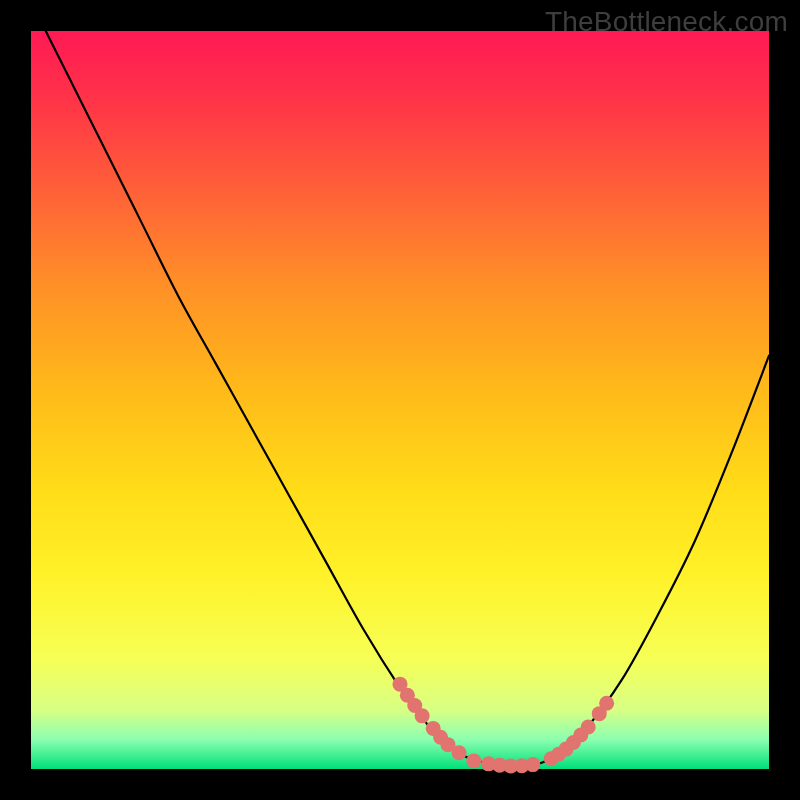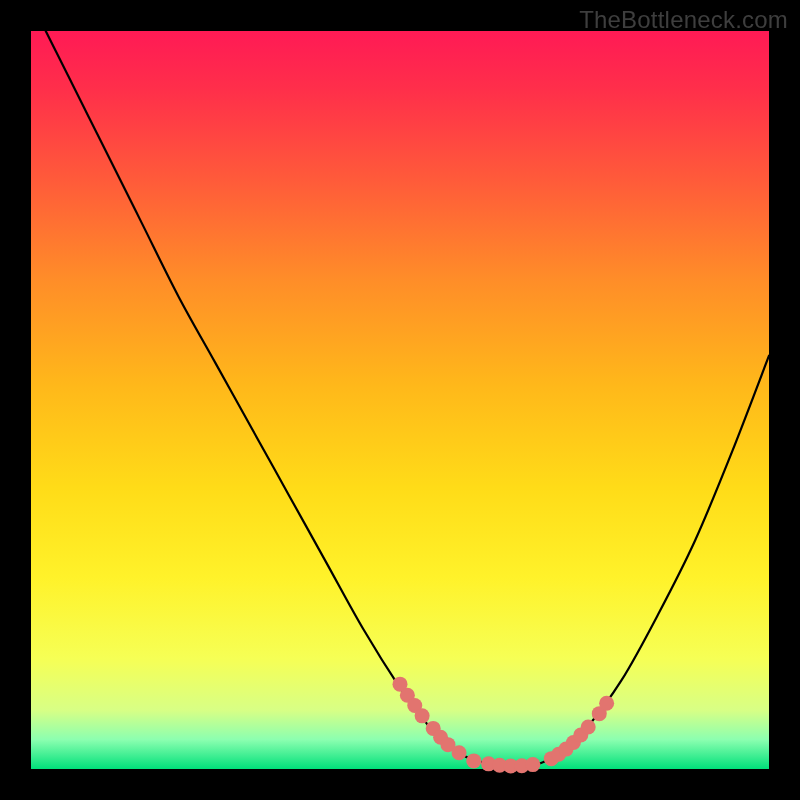--- a/index.html
+++ b/index.html
@@ -37,21 +37,21 @@
       #d8ff85 92%,
       #8cffb0 96%,
       #00e07a 100%
     );
   }
   .watermark {
     position: absolute;
     top: 6px;
     right: 12px;
     color: #3e3e3e;
-    font-size: 24px;
+    font-size: 28px;
     font-weight: 400;
     letter-spacing: 0.2px;
     pointer-events: none;
   }
   svg.curve {
     position: absolute;
     left: 0;
     top: 0;
     width: 738px;
     height: 738px;

